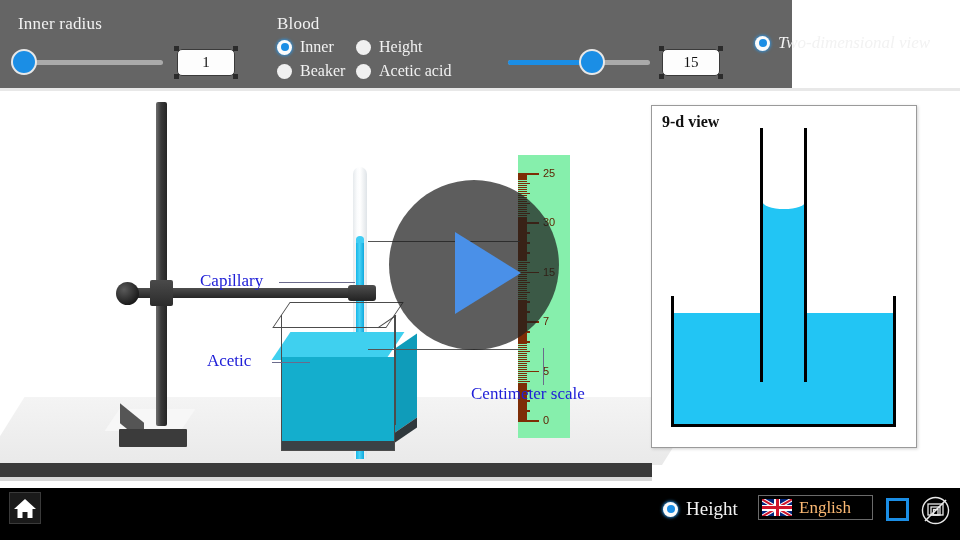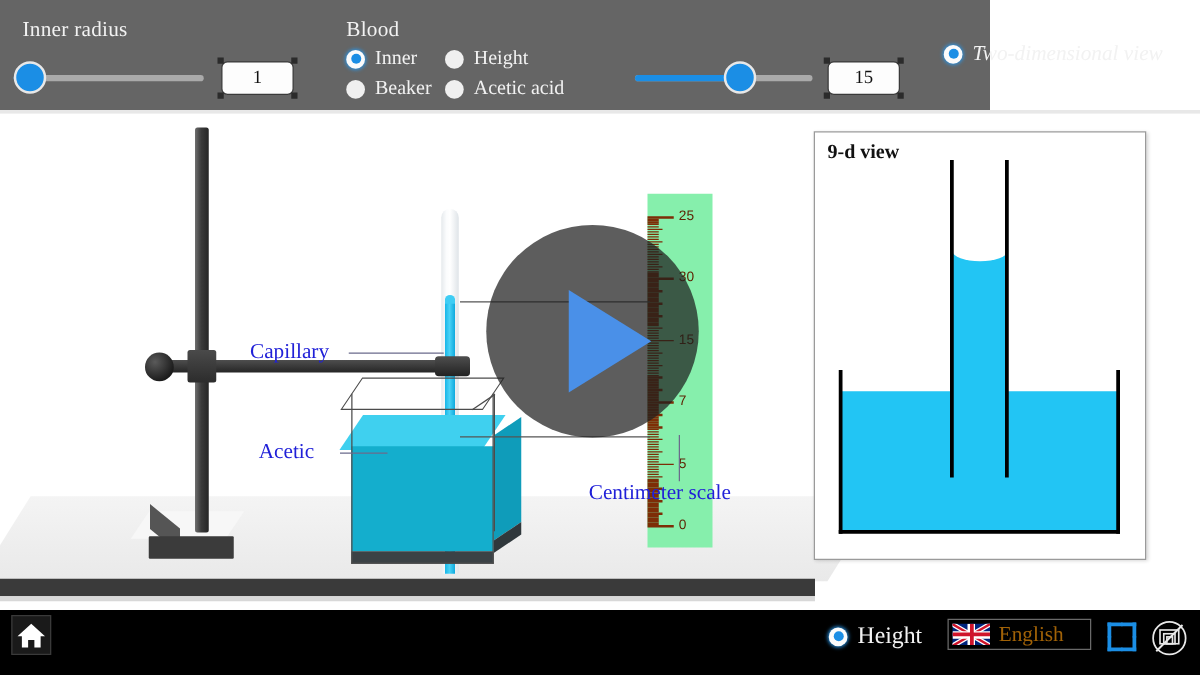--- a/index.html
+++ b/index.html
@@ -512,21 +512,21 @@
     position: absolute;
     left: 13.5px; top: 0; width: 3px; height: 17px;
     background: #cf142b;
   }
   .flag .hr {
     position: absolute;
     left: 0; top: 7px; width: 30px; height: 3px;
     background: #cf142b;
   }
   .lang-text {
-    color: #a16207;
+    color: #fdba74;
     font-size: 17px;
     margin-left: 7px;
   }
   .fs-btn {
     position: absolute;
     left: 886px; top: 498px;
     width: 23px; height: 23px;
   }
   .fs-btn i {
     position: absolute;

